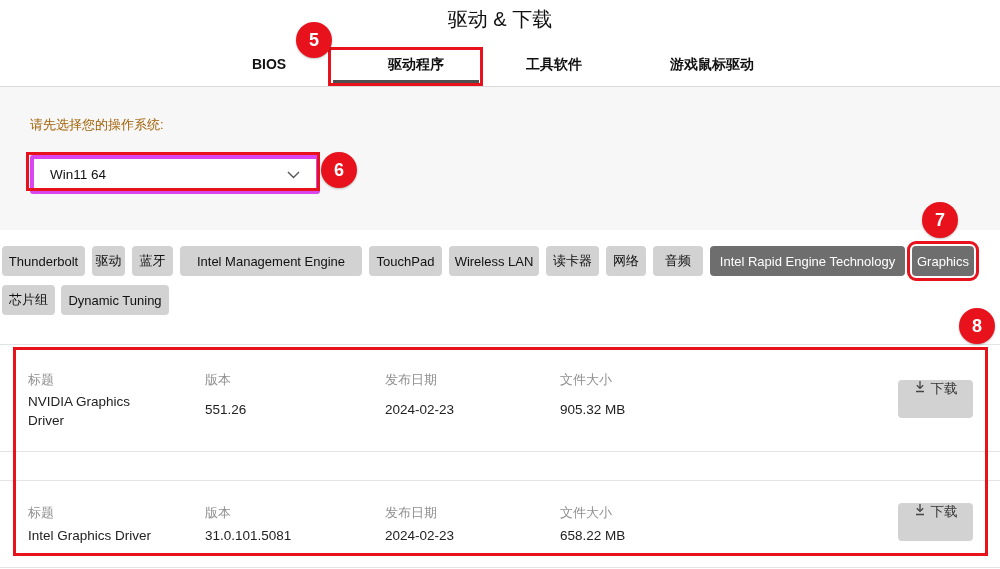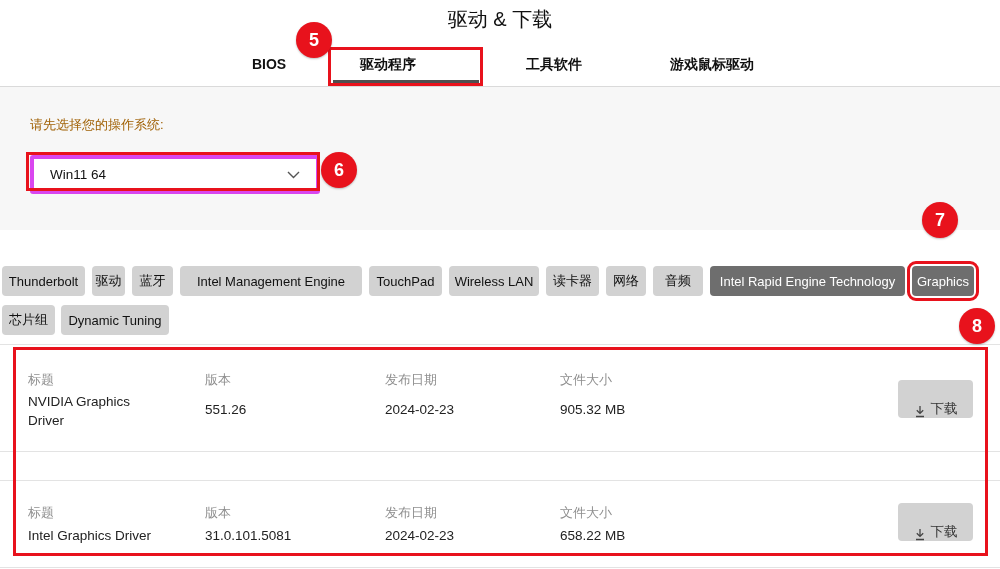--- a/index.html
+++ b/index.html
@@ -41,40 +41,40 @@
   .os-label{
     position:absolute;left:30px;top:29px;font-size:13px;color:#a16207;
   }
   .os-select{
     position:absolute;left:30px;top:68px;width:290px;height:39px;
     background:#fff;border:4px solid #d946ef;border-radius:3px;
     display:flex;align-items:center;padding:0 16px;cursor:pointer;
   }
   .os-select .value{font-size:13.5px;color:#111;flex:1;}
   
-  .filters{position:absolute;left:2px;top:246px;z-index:1;margin-top:20px;}
+  .filters{position:absolute;left:2px;top:246px;z-index:1;}
   .chip-row{display:flex;gap:7px;}
   .chip-row.second{margin-top:9px;gap:6px;}
   .chip{
     display:flex;align-items:center;justify-content:center;
     height:30px;background:var(--chip-bg);border-radius:4px;
     font-size:13px;color:#111;white-space:nowrap;cursor:pointer;
   }
   .chip.dark{background:var(--chip-dark);color:#fff;}
   .chip.annotated{outline:3px solid var(--red);outline-offset:2px;}
   
   .hairline{position:absolute;left:0;width:1000px;height:1px;background:var(--hairline);}
   .driver-row{position:absolute;left:0;width:1000px;}
   .cell-header{position:absolute;font-size:13px;color:var(--muted);white-space:nowrap;}
   .cell-value{position:absolute;font-size:13.5px;color:#222;white-space:nowrap;}
   .cell-value.wrap{white-space:normal;max-width:125px;line-height:1.4;}
   .dl-btn{
     position:absolute;left:898px;width:75px;height:38px;
     background:var(--chip-bg);border:none;border-radius:4px;
-    display:flex;align-items:flex-end;justify-content:center;gap:5px;
+    display:flex;align-items:flex-start;justify-content:center;gap:5px;
     font-size:13.5px;color:#333;cursor:pointer;
     font-family:"Liberation Sans","DejaVu Sans",sans-serif;
   }
   
   .annot-box{
     position:absolute;border:3px solid var(--red);z-index:6;pointer-events:none;
   }
   .annot-circle{
     position:absolute;width:36px;height:36px;border-radius:50%;
     background:var(--red);color:#fff;font-size:18px;font-weight:bold;
@@ -82,21 +82,21 @@
     box-shadow:0 1px 2px rgba(0,0,0,.25);
   }
 </style>
 </head>
 <body>
 
 <div class="page-title">驱动 &amp; 下载</div>
 
 <div>
   <div class="tab" style="left:269px">BIOS</div>
-  <div class="tab" style="left:388px">驱动程序</div>
+  <div class="tab" style="left:416px">驱动程序</div>
   <div class="tab" style="left:554px">工具软件</div>
   <div class="tab" style="left:712px">游戏鼠标驱动</div>
   <div class="tab-underline"></div>
 </div>
 
 <div class="os-section">
   <div class="os-label">请先选择您的操作系统:</div>
   <div class="os-select">
     <span class="value">Win11 64</span>
     <span style="display:flex;">

